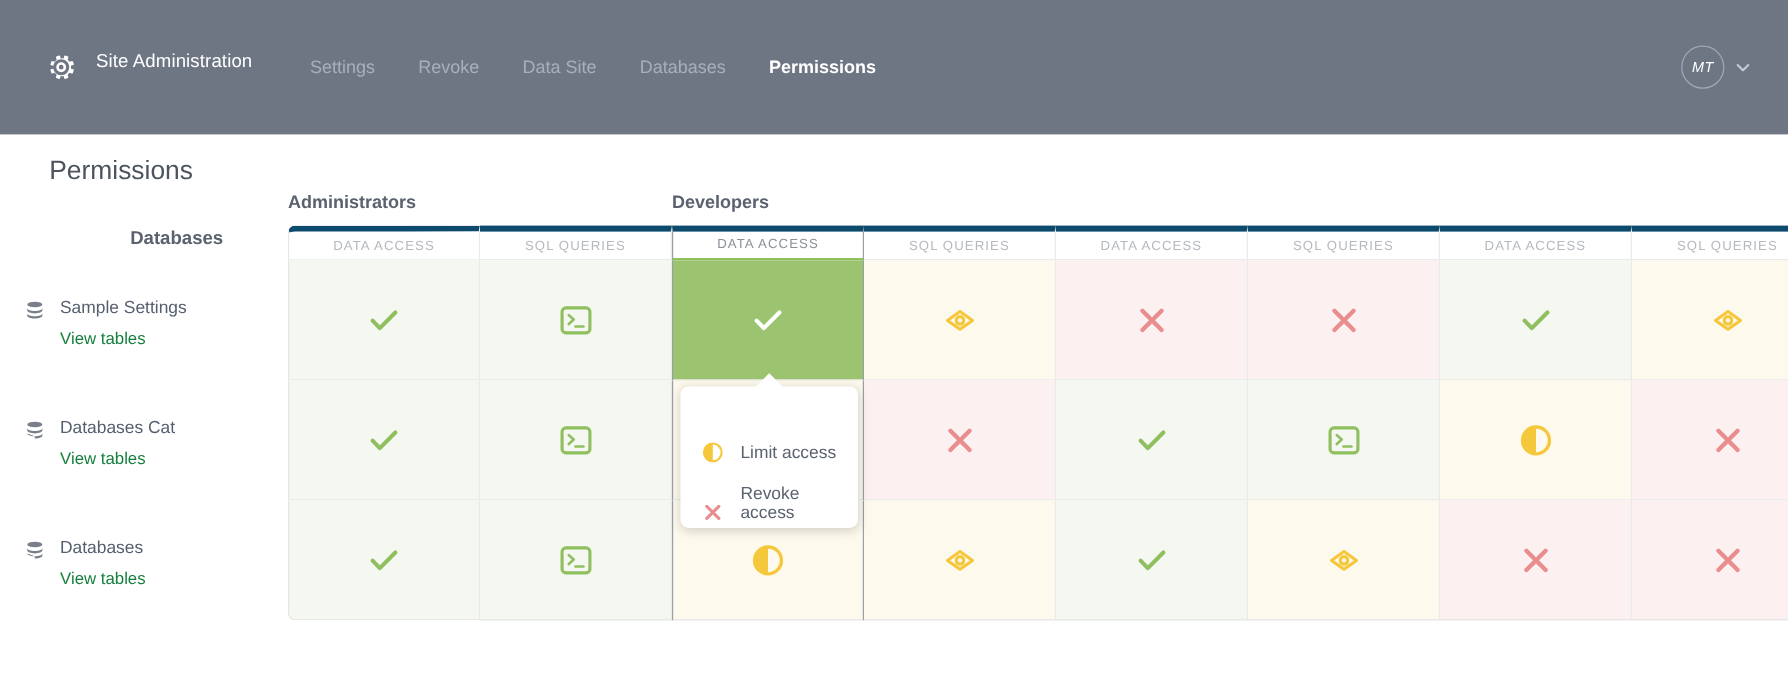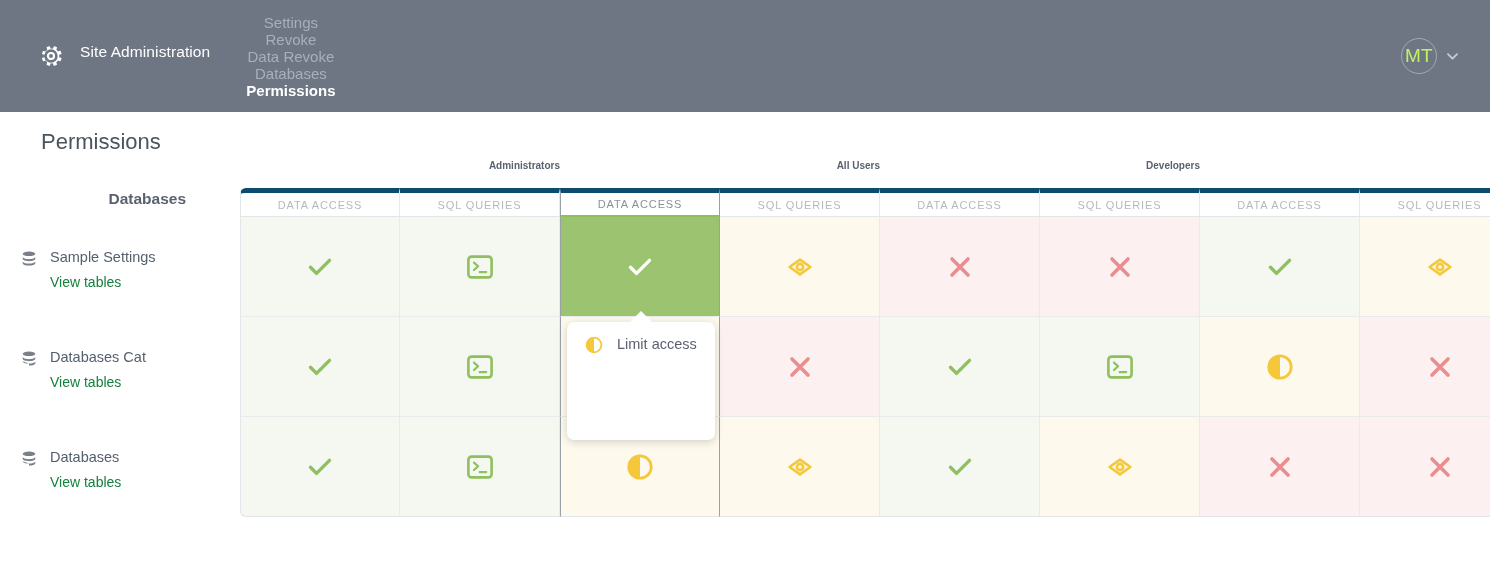--- a/index.html
+++ b/index.html
@@ -16,36 +16,36 @@
     width: 1490px; height: 112px;
     background: #6E7684;
     display: flex; align-items: center;
   }
   .brand { display: flex; margin-left: 38px; }
   .gear-icon { width: 26px; height: 26px; display: block; }
   .brand-label {
     color: #ffffff; font-size: 15.5px; margin-left: 16px;
     letter-spacing: .1px; white-space: nowrap;
   }
-  .nav-items { display: flex; align-items: center; margin-left: 36px; flex-direction: column; }
+  .nav-items { display: flex; align-items: center; margin-left: 48px; }
   .nav-item {
     color: #A9AFBA; font-size: 15px; margin-right: 36px;
     white-space: nowrap; cursor: pointer;
   }
   .nav-item.active { color: #ffffff; font-weight: bold; }
   .profile {
     position: absolute; right: 32px; top: 50%;
     transform: translateY(-50%);
     display: flex; align-items: center; cursor: pointer;
   }
   .avatar {
     width: 36px; height: 36px; border-radius: 50%;
     border: 1.4px solid #A3AAB6;
     display: flex; align-items: center; justify-content: center;
-    color: #bef264; font-size: 19px; letter-spacing: .4px;
+    color: #ffffff; font-size: 12px; letter-spacing: .4px; font-style: italic;
   }
   .chev { margin-left: 10px; display: block; }
 
   
   .page-title {
     position: absolute; left: 41px; top: 129px;
     font-size: 22px; color: #4C545E; font-weight: normal;
   }
 
   
@@ -62,22 +62,22 @@
   .db-link {
     font-size: 14px; color: #15803d; margin-top: 7px;
     cursor: pointer; line-height: 17px;
   }
 
   
   .grid-wrap { position: absolute; left: 240px; top: 160px; }
 
   .group-row { display: flex; height: 28px; }
   .group-cell {
-    width: 320px; text-align: right;
-    font-size: 10px; color: #5A6270; font-weight: bold;
+    width: 320px; text-align: left;
+    font-size: 15px; color: #5A6270; font-weight: bold;
   }
 
   .sub-row { display: flex; height: 29px; }
   .sub-cell {
     width: 160px; display: flex; align-items: center; justify-content: center;
     font-size: 11px; letter-spacing: .9px; color: #B5B9BF;
     background: #ffffff;
     border-top: 5px solid #0c4a6e;
     border-bottom: 1px solid #E3E6E8;
     border-right: 1px solid #E8EAEC;
@@ -121,21 +121,21 @@
     z-index: 40;
   }
   .popup-arrow {
     position: absolute; left: 62px; top: -11px;
     width: 0; height: 0;
     border-left: 12px solid transparent;
     border-right: 12px solid transparent;
     border-bottom: 12px solid #ffffff;
   }
   .popup-item {
-    display: flex; align-items: flex-start;
+    display: flex; align-items: flex-end;
     height: 50px; padding-left: 18px; cursor: pointer;
   }
   .popup-icon { width: 18px; height: 18px; margin-right: 14px; flex: 0 0 auto; }
   .popup-label { font-size: 14.5px; color: #5A6270; }
 </style>
 </head>
 <body>
 
 <div class="topnav">
   <div class="brand">
@@ -144,21 +144,21 @@
         <path d="M12 8.2a3.8 3.8 0 1 0 0 7.6 3.8 3.8 0 0 0 0-7.6zm0 5.6a1.8 1.8 0 1 1 0-3.6 1.8 1.8 0 0 1 0 3.6z"></path>
         <path d="M21.3 13.6l-1.8-.5a7.6 7.6 0 0 0 0-2.2l1.8-.5a.6.6 0 0 0 .4-.8l-.7-2a.6.6 0 0 0-.76-.37l-1.76.6a7.8 7.8 0 0 0-1.56-1.56l.6-1.76a.6.6 0 0 0-.37-.76l-2-.7a.6.6 0 0 0-.8.4l-.5 1.8a7.6 7.6 0 0 0-2.2 0l-.5-1.8a.6.6 0 0 0-.8-.4l-2 .7a.6.6 0 0 0-.37.76l.6 1.76A7.8 7.8 0 0 0 6.99 7.87l-1.76-.6a.6.6 0 0 0-.76.37l-.7 2a.6.6 0 0 0 .4.8l1.8.5a7.6 7.6 0 0 0 0 2.2l-1.8.5a.6.6 0 0 0-.4.8l.7 2a.6.6 0 0 0 .76.37l1.76-.6a7.8 7.8 0 0 0 1.56 1.56l-.6 1.76a.6.6 0 0 0 .37.76l2 .7a.6.6 0 0 0 .8-.4l.5-1.8a7.6 7.6 0 0 0 2.2 0l.5 1.8a.6.6 0 0 0 .8.4l2-.7a.6.6 0 0 0 .37-.76l-.6-1.76a7.8 7.8 0 0 0 1.56-1.56l1.76.6a.6.6 0 0 0 .76-.37l.7-2a.6.6 0 0 0-.4-.8zM12 18.2a6.2 6.2 0 1 1 0-12.4 6.2 6.2 0 0 1 0 12.4z"></path>
       </svg>
     </span>
     <span class="brand-label">Site Administration</span>
   </div>
 
   <div class="nav-items">
     <span class="nav-item">Settings</span>
     <span class="nav-item">Revoke</span>
-    <span class="nav-item">Data Revoke</span>
+    <span class="nav-item">Data Site</span>
     <span class="nav-item">Databases</span>
     <span class="nav-item active">Permissions</span>
   </div>
 
   <div class="profile">
     <div class="avatar">MT</div>
     <span>
       <svg class="chev" width="11" height="7" viewBox="0 0 11 7" fill="none">
         <path d="M1 1.2L5.5 5.6 10 1.2" stroke="#C6CBD3" stroke-width="1.8" stroke-linecap="round" stroke-linejoin="round"></path>
       </svg>
@@ -213,21 +213,20 @@
       <span class="db-link">View tables</span>
     </span>
   </div>
 
 </div>
 
 <div class="grid-wrap">
 
   <div class="group-row">
     <div class="group-cell">Administrators</div>
-    <div class="group-cell">All Users</div>
     <div class="group-cell">Developers</div>
   </div>
 
   <div class="sub-row">
     <div class="sub-cell first">DATA ACCESS</div>
     <div class="sub-cell">SQL QUERIES</div>
     <div class="sub-cell colsel">DATA ACCESS</div>
     <div class="sub-cell">SQL QUERIES</div>
     <div class="sub-cell">DATA ACCESS</div>
     <div class="sub-cell">SQL QUERIES</div>
@@ -434,13 +433,21 @@
   <div class="popup-item">
     <span class="popup-icon">
       <svg width="18" height="18" viewBox="0 0 20 20">
         <circle cx="10" cy="10" r="8.2" fill="none" stroke="#F5C83B" stroke-width="2"></circle>
         <path d="M10 1.8a8.2 8.2 0 0 0 0 16.4z" fill="#F5C83B"></path>
       </svg>
     </span>
     <span class="popup-label">Limit access</span>
   </div>
 
+  <div class="popup-item">
+    <span class="popup-icon">
+      <svg width="18" height="18" viewBox="0 0 20 20">
+        <path d="M4.4 4.4L15.6 15.6M15.6 4.4L4.4 15.6" stroke="#E98E8E" stroke-width="2.9" stroke-linecap="round"></path>
+      </svg>
+    </span>
+    <span class="popup-label">Revoke access</span>
+  </div>
 </div>
 
 </body></html>

